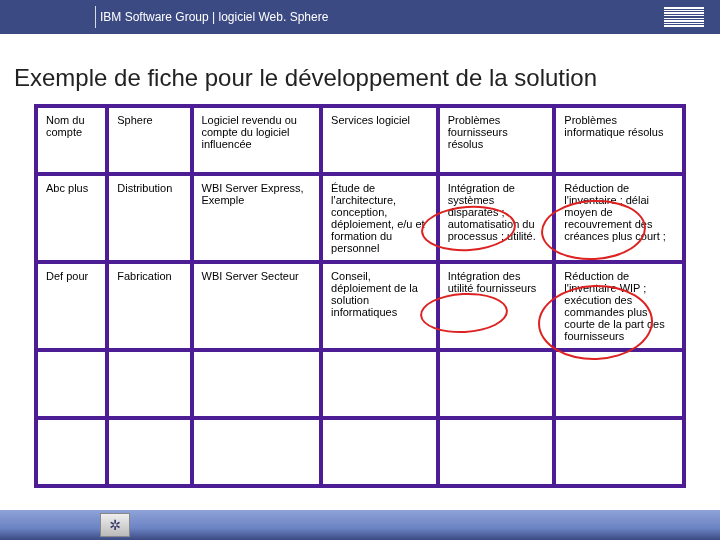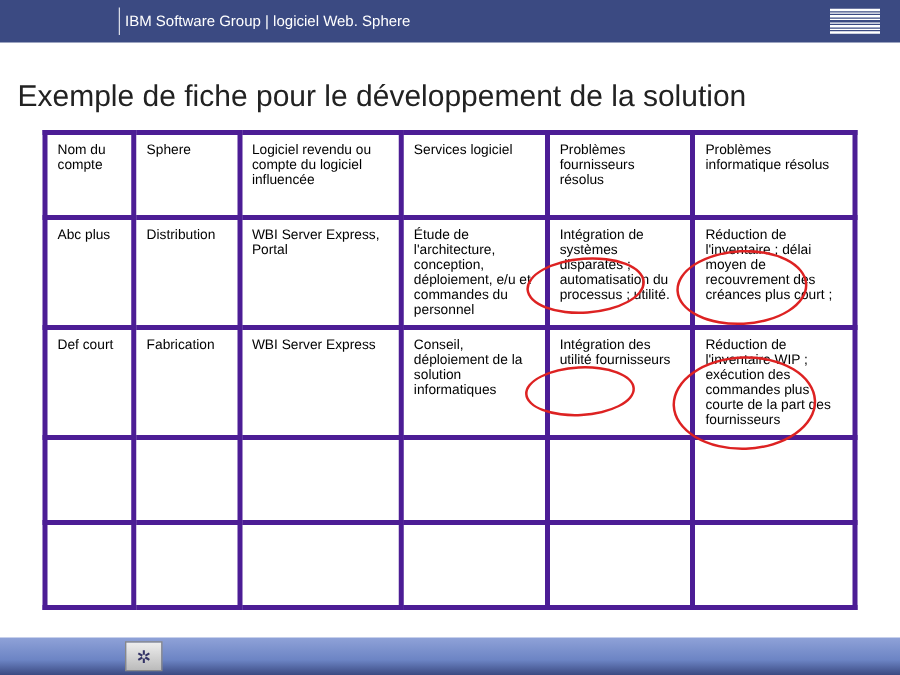--- a/index.html
+++ b/index.html
@@ -146,29 +146,29 @@
         <th>Logiciel revendu ou compte du logiciel influencée</th>
         <th>Services logiciel</th>
         <th>Problèmes fournisseurs résolus</th>
         <th>Problèmes informatique résolus</th>
       </tr>
     </thead>
     <tbody>
       <tr>
         <td>Abc plus</td>
         <td>Distribution</td>
-        <td>WBI Server Express, Portal</td>
-        <td>Étude de l'architecture, conception, déploiement, e/u et commandes du personnel</td>
+        <td>WBI Server Express, Exemple</td>
+        <td>Étude de l'architecture, conception, déploiement, e/u et formation du personnel</td>
         <td>Intégration de systèmes disparates ; automatisation du processus ; utilité.</td>
         <td>Réduction de l'inventaire ; délai moyen de recouvrement des créances plus court ;</td>
       </tr>
       <tr>
-        <td>Def court</td>
+        <td>Def pour</td>
         <td>Fabrication</td>
-        <td>WBI Server Express</td>
+        <td>WBI Server Secteur</td>
         <td>Conseil, déploiement de la solution informatiques</td>
         <td>Intégration des utilité fournisseurs</td>
         <td>Réduction de l'inventaire WIP ; exécution des commandes plus courte de la part des fournisseurs</td>
       </tr>
       <tr>
         <td></td>
         <td></td>
         <td></td>
         <td></td>
         <td></td>

